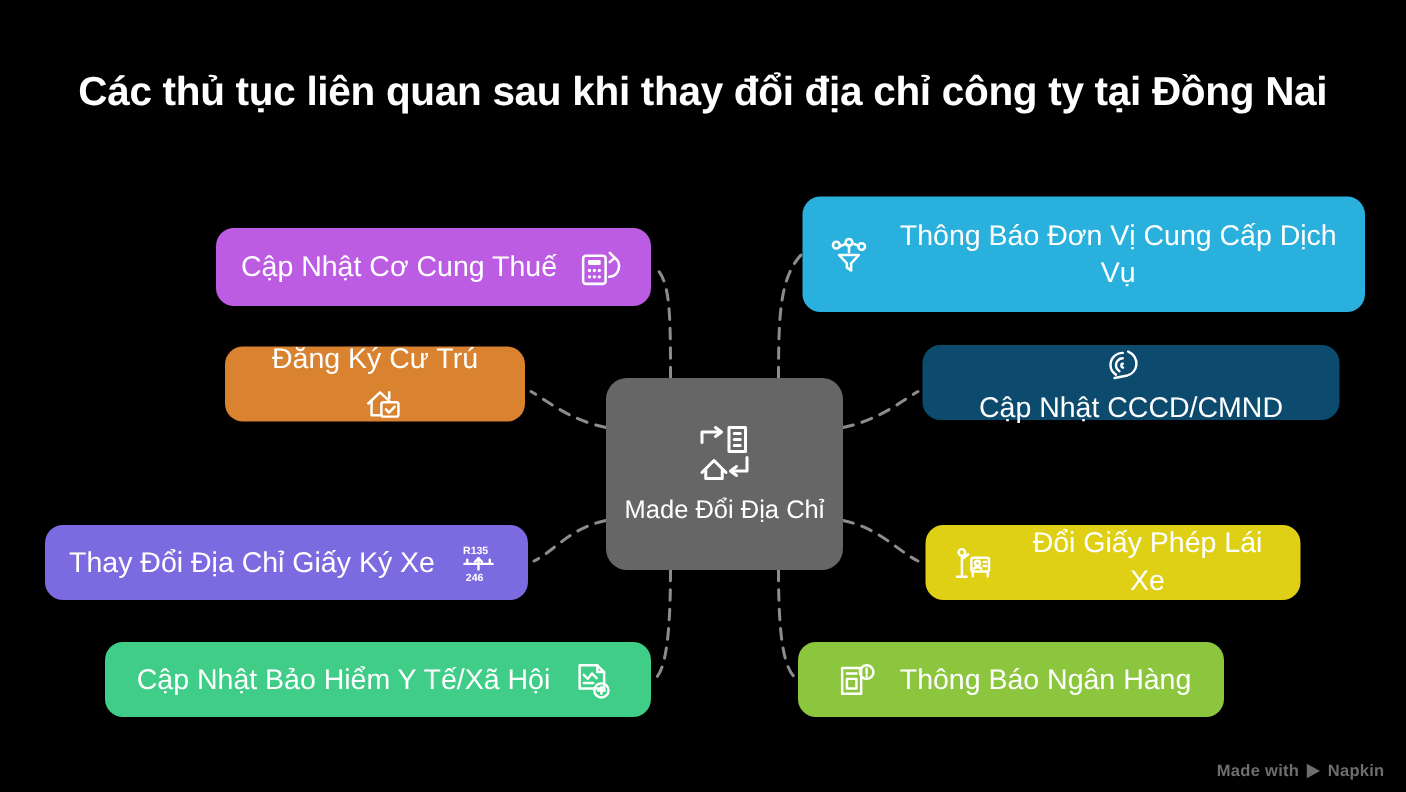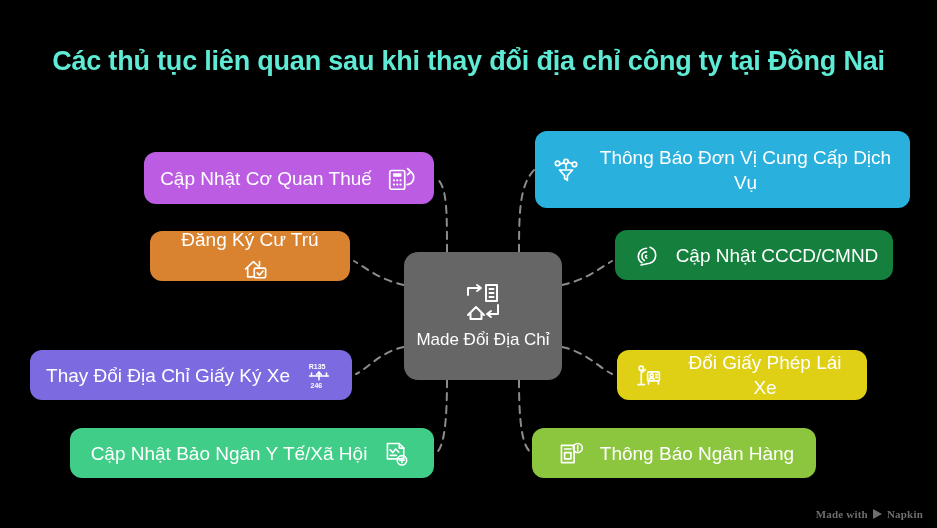--- a/index.html
+++ b/index.html
@@ -19,21 +19,21 @@
     width: 937px;
     height: 528px;
     background: #000000;
   }
   #title {
     position: absolute;
     left: 0;
     top: 44px;
     width: 937px;
     text-align: center;
-    color: #5eead4;
+    color: #ffffff;
     font-size: 27px;
     font-weight: bold;
     letter-spacing: -0.2px;
     line-height: 34px;
     white-space: nowrap;
   }
   #links {
     position: absolute;
     left: 0;
     top: 0;
@@ -101,21 +101,20 @@
     position: absolute;
     right: 14px;
     bottom: 8px;
     display: flex;
     align-items: center;
     gap: 5px;
     color: #6e6e6e;
     font-size: 11px;
     font-weight: bold;
     letter-spacing: 0.2px;
-    font-family: Liberation Serif, serif;
   }
   #watermark .tri {
     width: 0; height: 0;
     border-left: 9px solid #6e6e6e;
     border-top: 5px solid transparent;
     border-bottom: 5px solid transparent;
     border-radius: 1px;
   }
 </style>
 </head>
@@ -132,21 +131,21 @@
       <path d="M404,347 C380,352 370,367 356,374"></path>
       <path d="M447,380 C447,422 444,448 436,453"></path>
       <path d="M519,252 C519,210 520,185 534,170"></path>
       <path d="M562,285 C586,280 600,268 612,261"></path>
       <path d="M562,347 C586,352 598,367 612,374"></path>
       <path d="M519,380 C519,422 522,448 532,453"></path>
     </g>
   </svg>
 
   <div class="node icon-right" style="left:144px; top:152px; width:290px; height:52px; background:#bb5ce3;">
-    <span class="label">Cập Nhật Cơ Quan Thuế</span>
+    <span class="label">Cập Nhật Cơ Cung Thuế</span>
     <span class="ico">
       <svg viewBox="0 0 32 32" width="30" height="30" fill="none" stroke="#ffffff" stroke-width="1.8" stroke-linecap="round" stroke-linejoin="round">
         <rect x="4" y="8" width="16" height="20" rx="2"></rect>
         <rect x="7.5" y="11" width="9" height="3.6" rx="0.8" fill="#ffffff" stroke="none"></rect>
         <circle cx="8.5" cy="18.5" r="1.2" fill="#ffffff" stroke="none"></circle>
         <circle cx="12" cy="18.5" r="1.2" fill="#ffffff" stroke="none"></circle>
         <circle cx="15.5" cy="18.5" r="1.2" fill="#ffffff" stroke="none"></circle>
         <circle cx="8.5" cy="23" r="1.2" fill="#ffffff" stroke="none"></circle>
         <circle cx="12" cy="23" r="1.2" fill="#ffffff" stroke="none"></circle>
         <circle cx="15.5" cy="23" r="1.2" fill="#ffffff" stroke="none"></circle>
@@ -176,21 +175,21 @@
         <text x="5" y="10" font-family="Liberation Sans, sans-serif" font-size="7.5" font-weight="bold" fill="#ffffff" stroke="none">R135</text>
         <text x="7" y="29.5" font-family="Liberation Sans, sans-serif" font-size="7.5" font-weight="bold" fill="#ffffff" stroke="none">246</text>
         <path d="M8 14 L8 17 M16 13 L16 21 M24 14 L24 17"></path>
         <path d="M6 17 L26 17"></path>
         <path d="M16 13 L13.5 15.5 M16 13 L18.5 15.5"></path>
       </svg>
     </span>
   </div>
 
   <div class="node icon-right" style="left:70px; top:428px; width:364px; height:50px; background:#3fcd87;">
-    <span class="label">Cập Nhật Bảo Ngân Y Tế/Xã Hội</span>
+    <span class="label">Cập Nhật Bảo Hiểm Y Tế/Xã Hội</span>
     <span class="ico">
       <svg viewBox="0 0 32 32" width="29" height="29" fill="none" stroke="#ffffff" stroke-width="1.8" stroke-linecap="round" stroke-linejoin="round">
         <path d="M6 5 L19 5 L24 10 L24 22 L6 22 Z"></path>
         <path d="M19 5 L19 10 L24 10"></path>
         <path d="M9 12 L12 15 L15 11 L18.5 14.5"></path>
         <path d="M9 18 L16 18"></path>
         <circle cx="22" cy="23.5" r="5.2"></circle>
         <path d="M22 21 L22 26 M19.5 23.5 L24.5 23.5"></path>
       </svg>
     </span>
@@ -203,21 +202,21 @@
         <circle cx="16" cy="7" r="2.4"></circle>
         <circle cx="25" cy="10" r="2.4"></circle>
         <path d="M9.2 10 L13.8 8 M18.2 7.6 L22.8 9.4"></path>
         <path d="M16 9.5 L16 14"></path>
         <path d="M9 16 L23 16 L17.5 22 L17.5 27 L14.5 25 L14.5 22 Z"></path>
       </svg>
     </span>
     <span class="label">Thông Báo Đơn Vị Cung Cấp Dịch Vụ</span>
   </div>
 
-  <div class="node icon-left" style="left:615px; top:230px; width:278px; height:50px; background:#15803d;">
+  <div class="node icon-left" style="left:615px; top:230px; width:278px; height:50px; background:#0c4a6e;flex-direction:column;">
     <span class="ico">
       <svg viewBox="0 0 32 32" width="29" height="29" fill="none" stroke="#ffffff" stroke-width="1.8" stroke-linecap="round" stroke-linejoin="round">
         <path d="M16 8 C11 8 7 12 7 17 C7 20 8.5 22.5 11 24"></path>
         <path d="M16 12 C13.2 12 11 14.2 11 17 C11 19 12 20.6 13.6 21.5"></path>
         <path d="M16 16 C15.4 16 15 16.5 15 17.2 C15 18 15.5 18.6 16.2 18.8"></path>
         <path d="M20 7 C24 8.6 26.5 12.5 26 17 C25.6 20.5 23 23.6 19.4 24.6 L10 26.5"></path>
       </svg>
     </span>
     <span class="label">Cập Nhật CCCD/CMND</span>
   </div>

